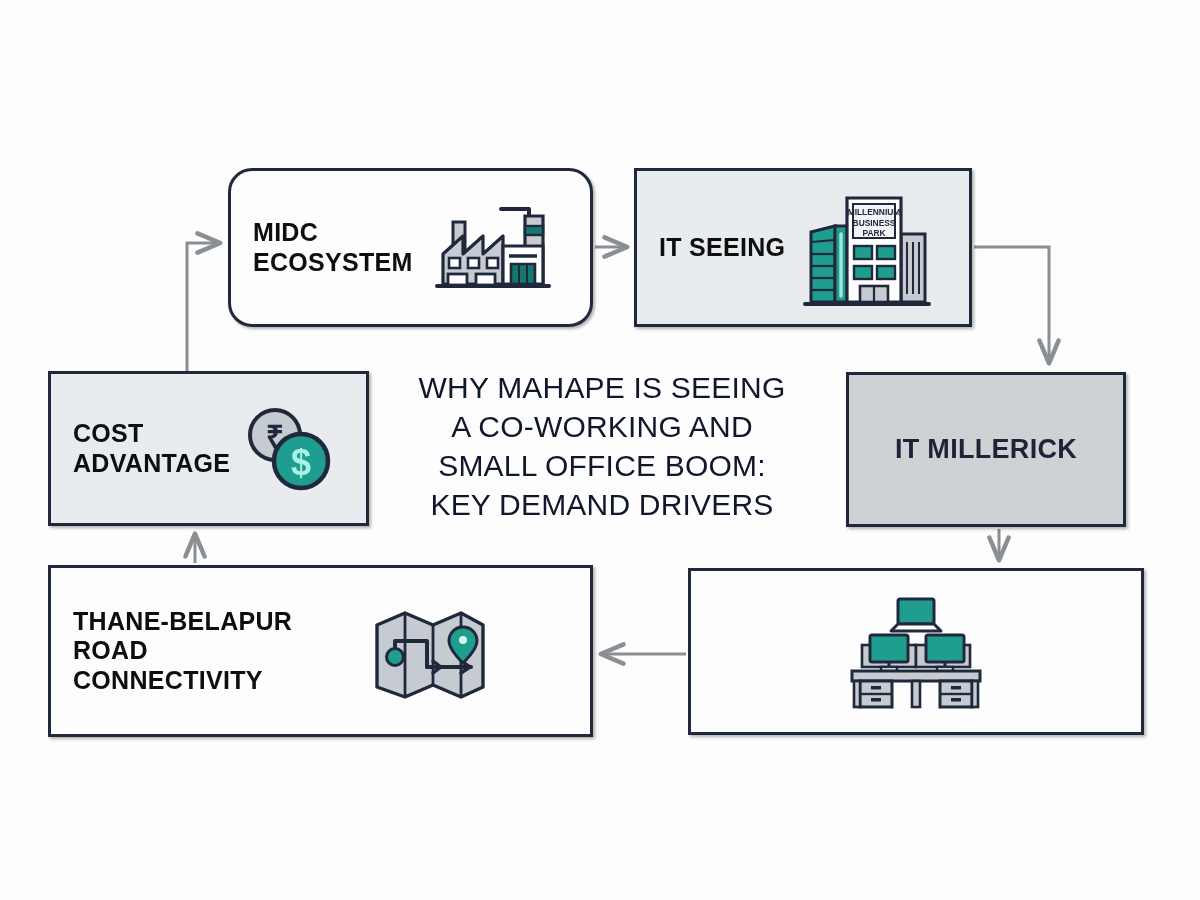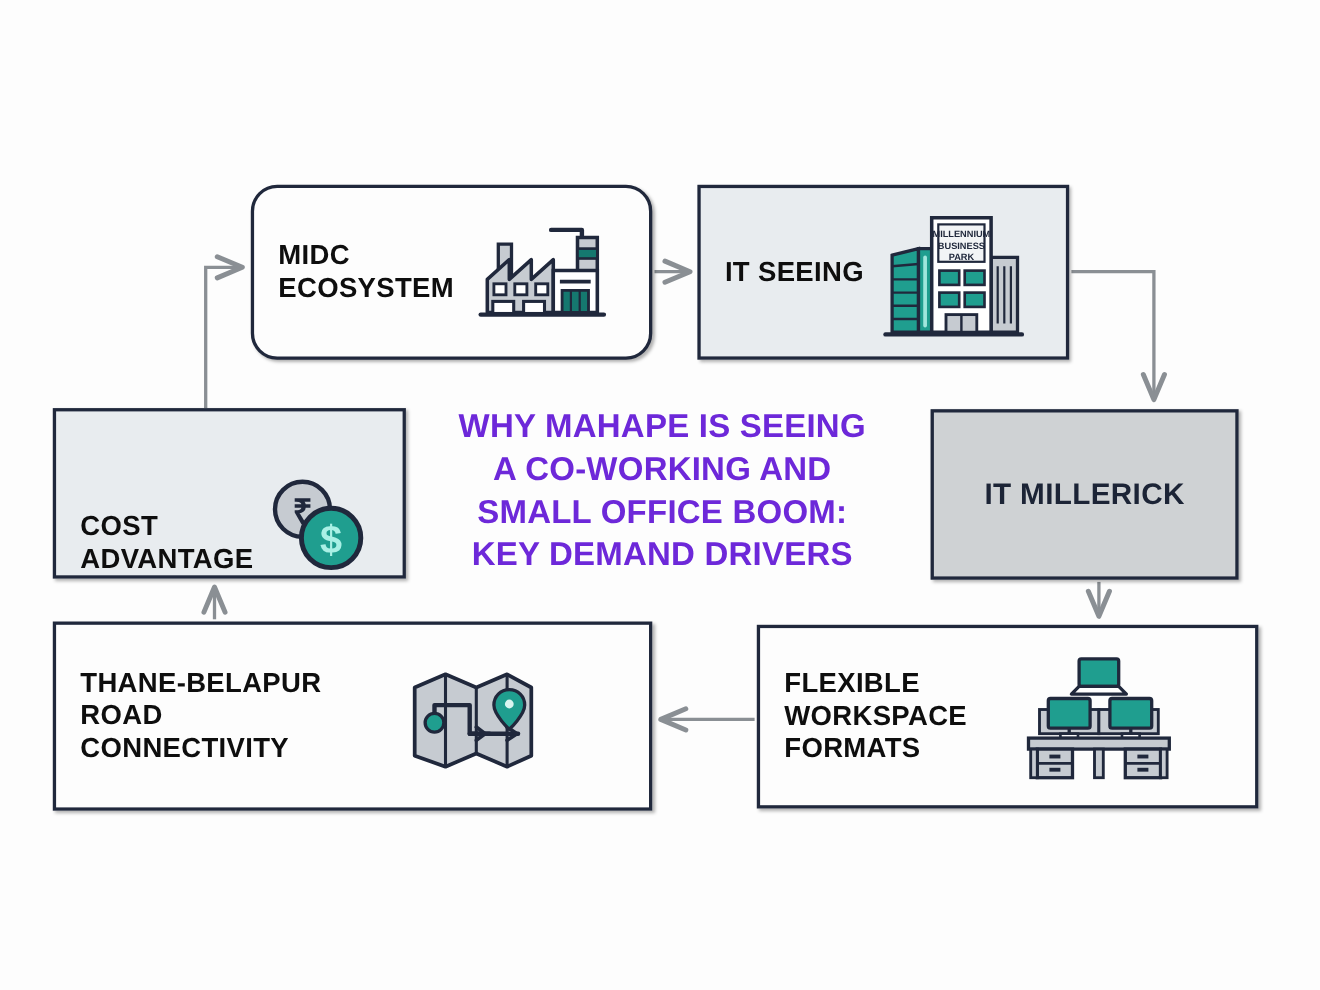--- a/index.html
+++ b/index.html
@@ -52,38 +52,38 @@
     justify-content: center;
   }
 
   
   #node-midc      { left: 228px; top: 168px; width: 365px; height: 159px; background: #fdfdfd; border-radius: 24px; }
   #node-itparks   { left: 634px; top: 168px; width: 338px; height: 159px; background: #e8ecef; }
   #node-millerick { left: 846px; top: 372px; width: 280px; height: 155px; background: #cfd2d4;
                     justify-content: center; padding: 0 10px; }
   #node-flexible  { left: 688px; top: 568px; width: 456px; height: 167px; background: #fdfdfd; }
   #node-thane     { left: 48px; top: 565px; width: 545px; height: 172px; background: #fdfdfd; }
-  #node-cost      { left: 48px; top: 371px; width: 321px; height: 155px; background: #e8ecef; align-items: flex-end; }
+  #node-cost      { left: 48px; top: 371px; width: 321px; height: 155px; background: #e8ecef; }
 
   #node-midc .label      { font-size: 25px; }
   #node-itparks .label   { font-size: 25px; }
   #node-millerick .label { font-size: 27px; color: #1c2436; }
   #node-flexible .label  { font-size: 25px; }
   #node-thane .label     { font-size: 25px; }
   #node-cost .label      { font-size: 25px; }
 
   #center-title {
     position: absolute;
     left: 372px;
     top: 368px;
     width: 460px;
     text-align: center;
     font-size: 30px;
-    font-weight: bold;
-    color: #6d28d9;
+    font-weight: normal;
+    color: #0f172a;
     line-height: 1.30;
     letter-spacing: 0.2px;
     white-space: pre-line;
   }
 </style>
 </head>
 <body>
 
 <div id="canvas">
 
@@ -182,23 +182,20 @@
         <line x1="4" y1="120" x2="128" y2="120" stroke="#20283c" stroke-width="4" stroke-linecap="round"></line>
       </svg>
     </div>
   </div>
 
   <div class="node" id="node-millerick">
     <div class="label">IT MILLERICK</div>
   </div>
 
   <div class="node" id="node-flexible">
-    <div class="label">FLEXIBLE
-WORKSPACE
-FORMATS</div>
     <div class="icon-wrap">
       <svg width="140" height="118" viewBox="0 0 140 118">
 
         <rect x="52" y="6" width="36" height="25" rx="2" fill="#1f9e8f" stroke="#20283c" stroke-width="3"></rect>
         <path d="M45,38 L95,38 L88,31 L52,31 Z" fill="#ffffff" stroke="#20283c" stroke-width="3" stroke-linejoin="round"></path>
 
         <rect x="16" y="52" width="54" height="22" fill="#c6cbd1" stroke="#20283c" stroke-width="2.6"></rect>
         <rect x="70" y="52" width="54" height="22" fill="#c6cbd1" stroke="#20283c" stroke-width="2.6"></rect>
 
         <rect x="24" y="42" width="38" height="27" rx="2" fill="#1f9e8f" stroke="#20283c" stroke-width="3"></rect>

